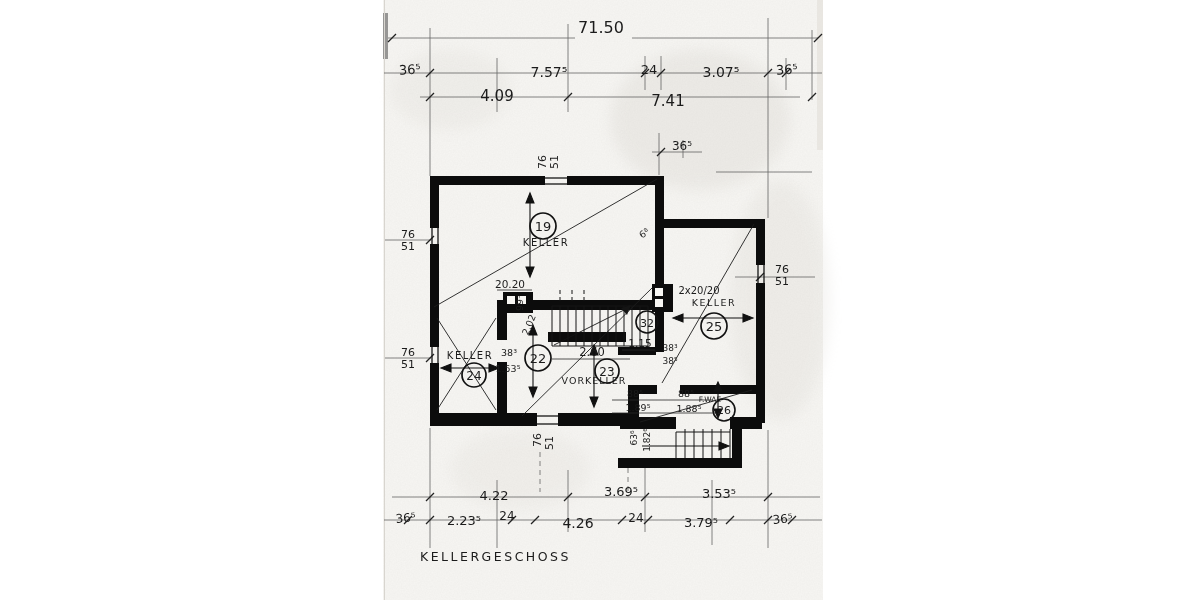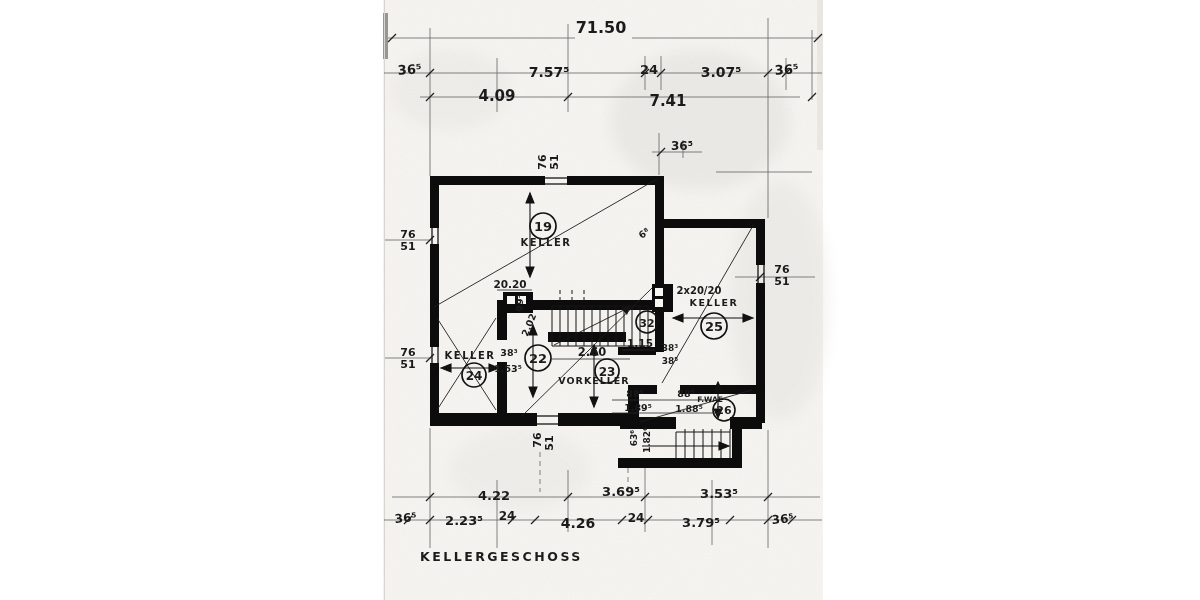--- a/index.html
+++ b/index.html
@@ -1,17 +1,17 @@
 <!DOCTYPE html>
 <html><head>
 <meta charset="utf-8">
 <style>
   html,body{margin:0;padding:0;background:#ffffff;}
   #stage{position:relative;width:1200px;height:600px;background:#ffffff;overflow:hidden;
-         font-family:"DejaVu Sans",sans-serif;font-weight:bold;}
+         font-family:"DejaVu Sans",sans-serif;}
   #plan-svg{position:absolute;left:0;top:0;}
   text{fill:#1b1b1b;}
 </style>
 </head>
 <body>
 
 <div id="stage">
 <svg id="plan-svg" width="1200" height="600" viewBox="0 0 1200 600">
 
   <defs>

